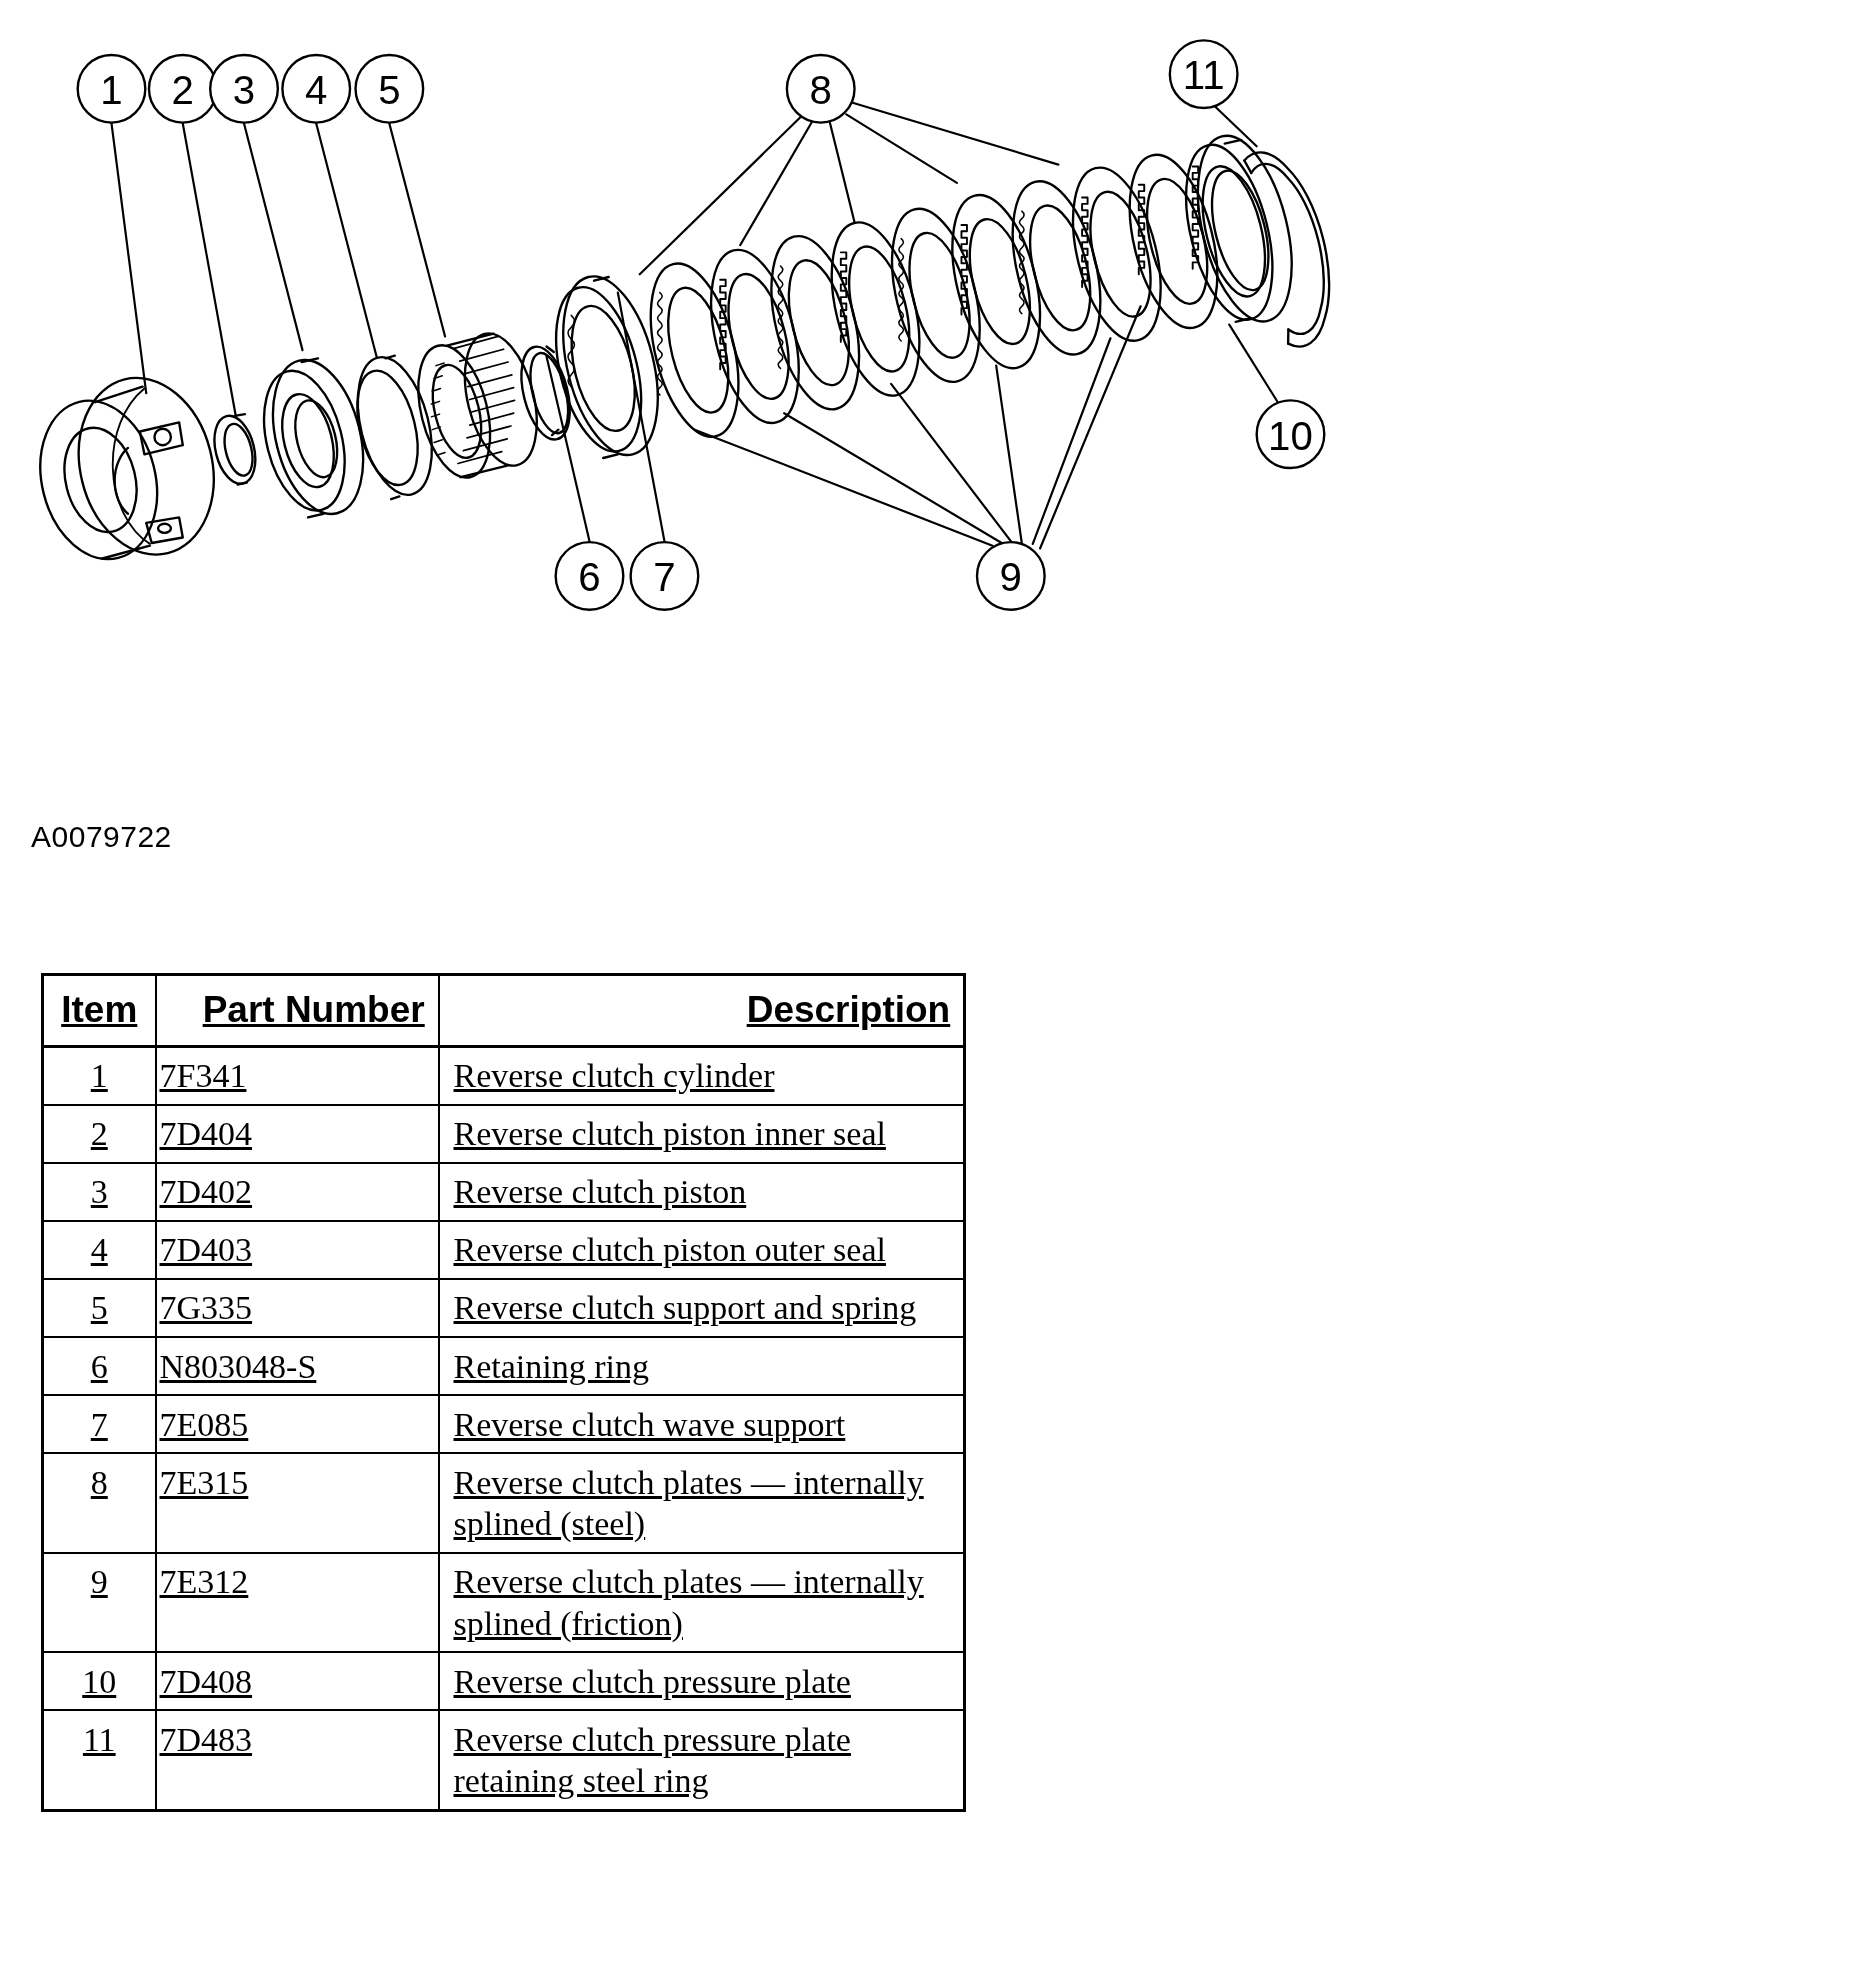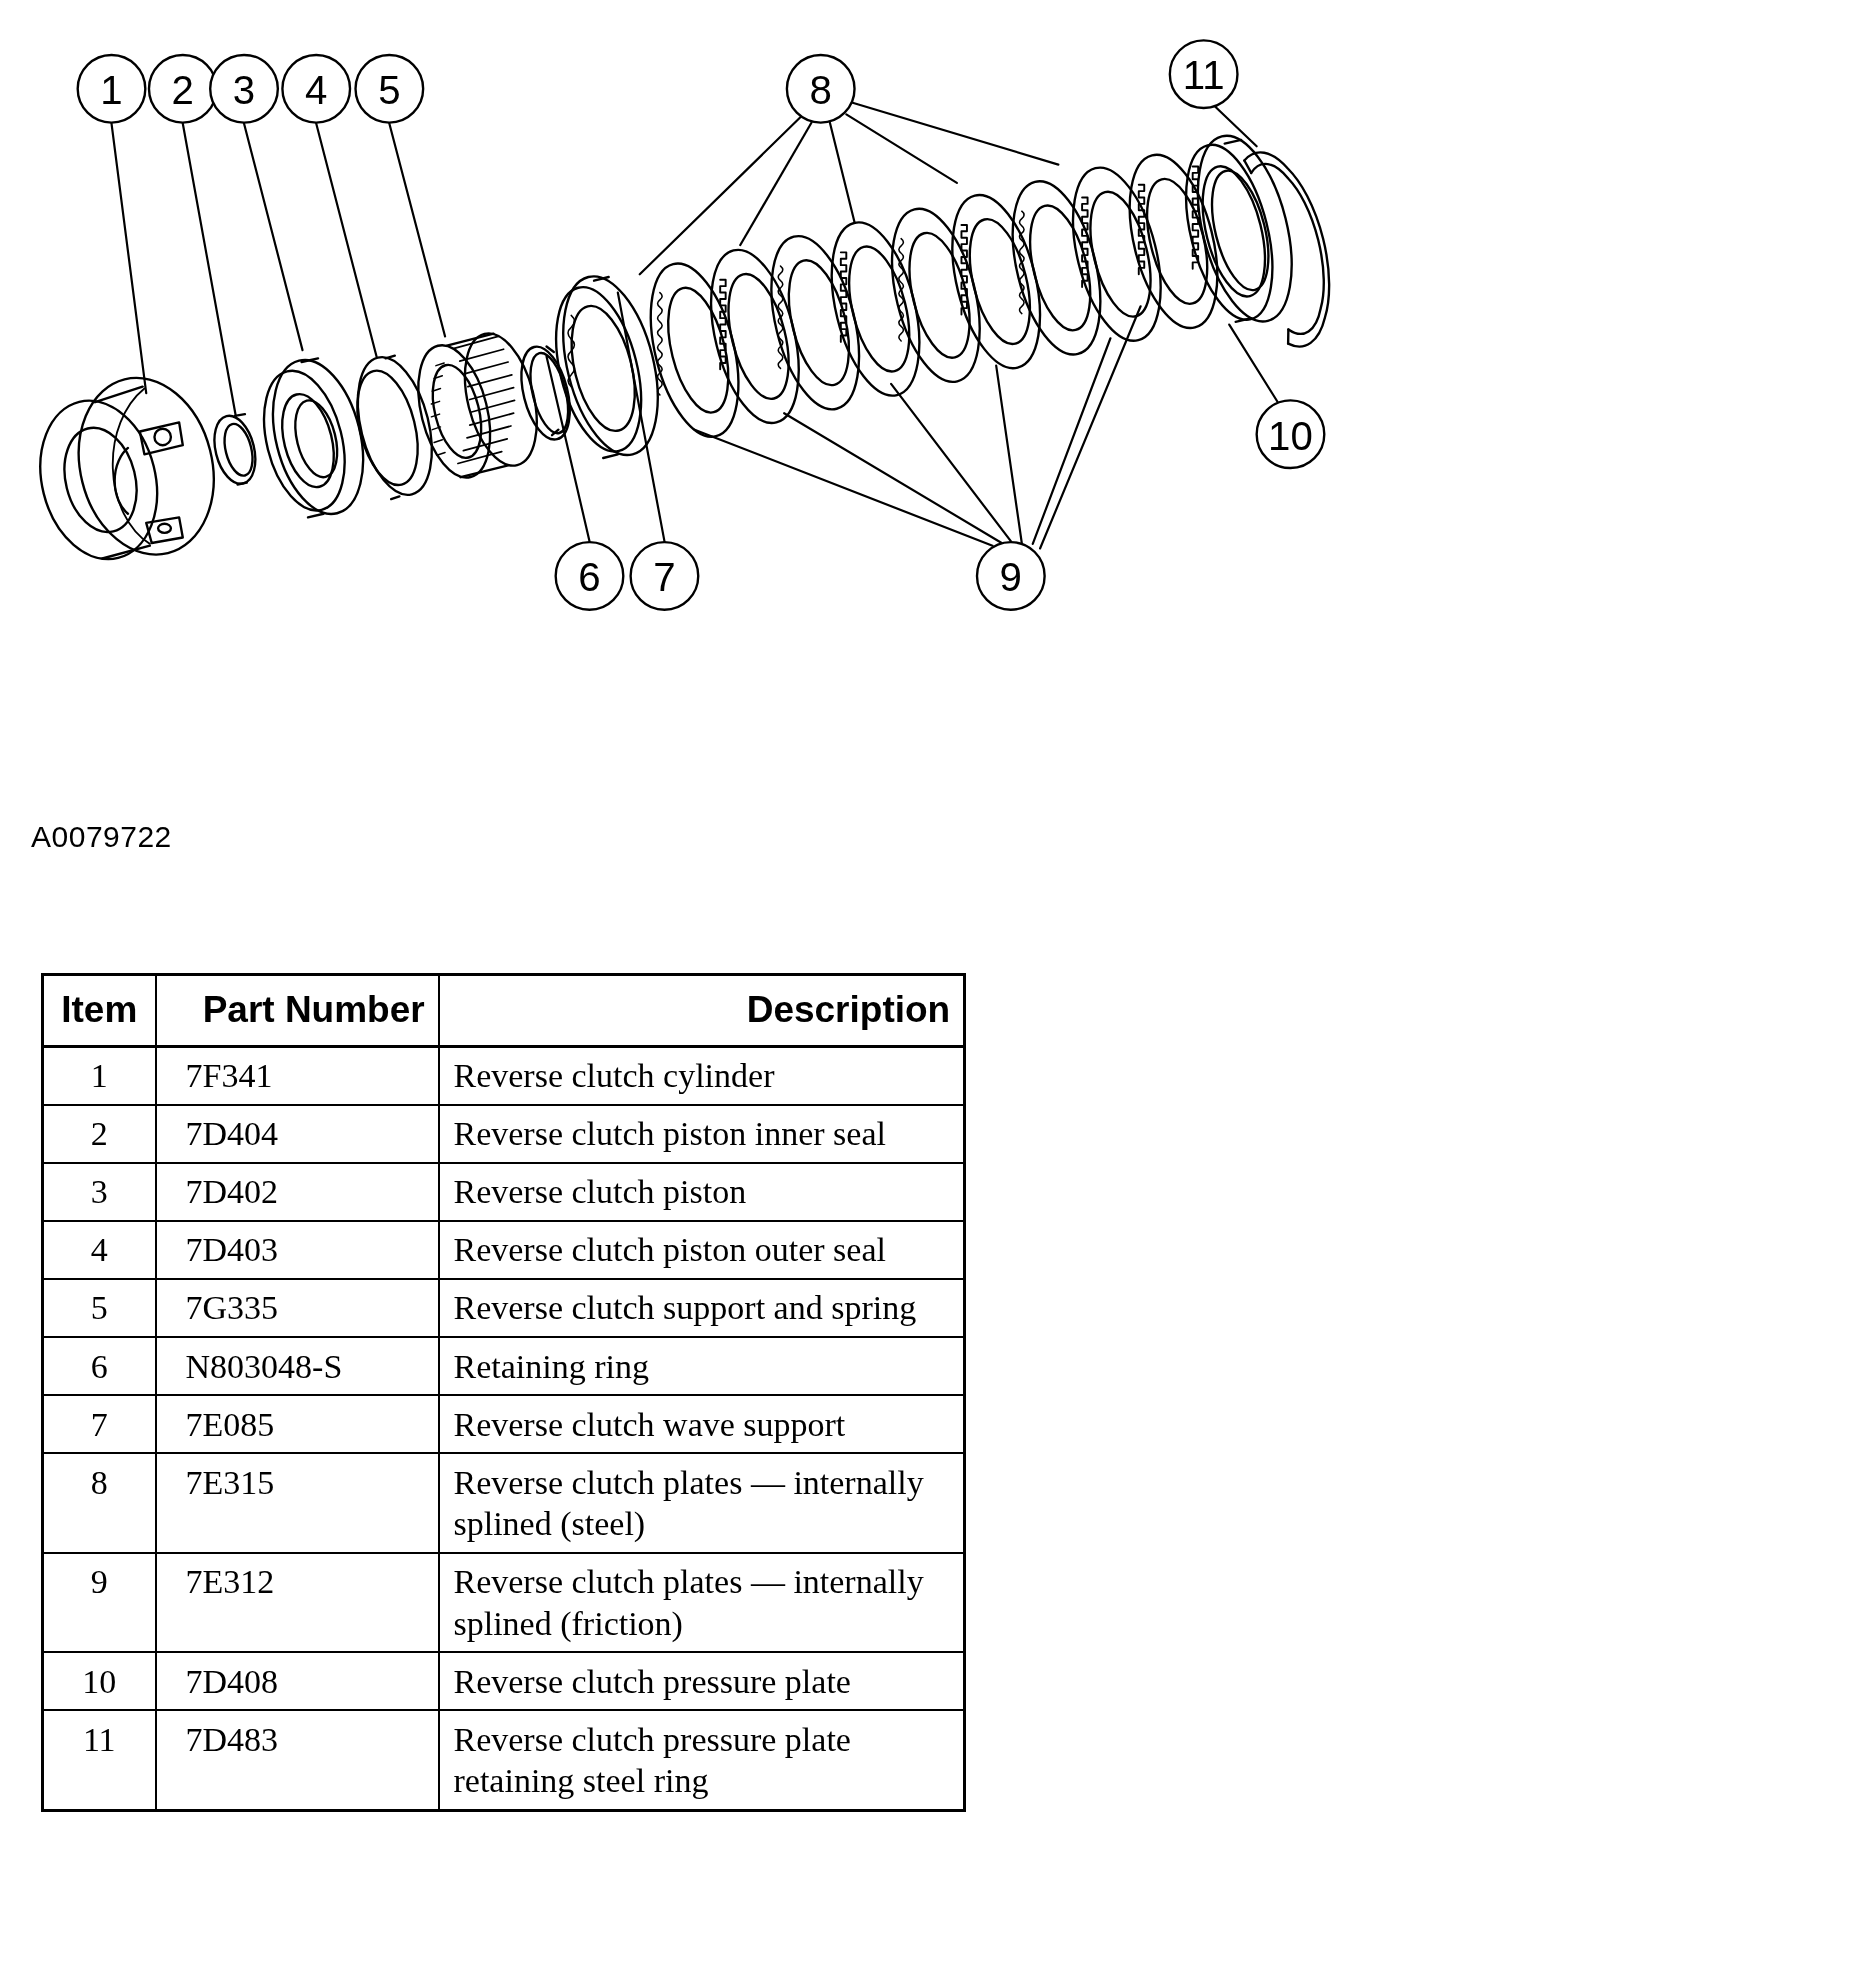--- a/index.html
+++ b/index.html
@@ -31,38 +31,39 @@
     border:3.7px solid #000;
   }
   table.parts col.c-item{width:113px;}
   table.parts col.c-part{width:283px;}
   table.parts col.c-desc{width:526px;}
   table.parts th, table.parts td{
     border:2.7px solid #000;
     padding:7.3px 12.8px;
     vertical-align:top;
     line-height:1.22;
+    text-decoration:underline;
   }
   table.parts thead th{
     font-family:"Liberation Sans", sans-serif;
     font-weight:bold;
     font-size:37px;
     text-align:right;
     padding-top:11px;padding-bottom:12.8px;
     border-bottom:3.7px solid #000;
   }
   table.parts thead th.h-item{text-align:center;padding-left:0;padding-right:0;}
   table.parts tbody td{
     font-family:"Liberation Serif", serif;
     font-size:34px;
   }
   table.parts tbody td.item{
     text-align:center;padding-left:0;padding-right:0;
   }
-  table.parts tbody td.part{padding-left:29px;}
+  table.parts tbody td.part{padding-left:3px;}
   table.parts tbody td.desc{padding-left:14px;padding-right:9.1px;}
   .cl-text{
     font-family:"Liberation Sans", sans-serif;
     font-size:44px;
     text-anchor:middle;
     dominant-baseline:central;
     fill:#000;
   }
 </style>
 </head>

